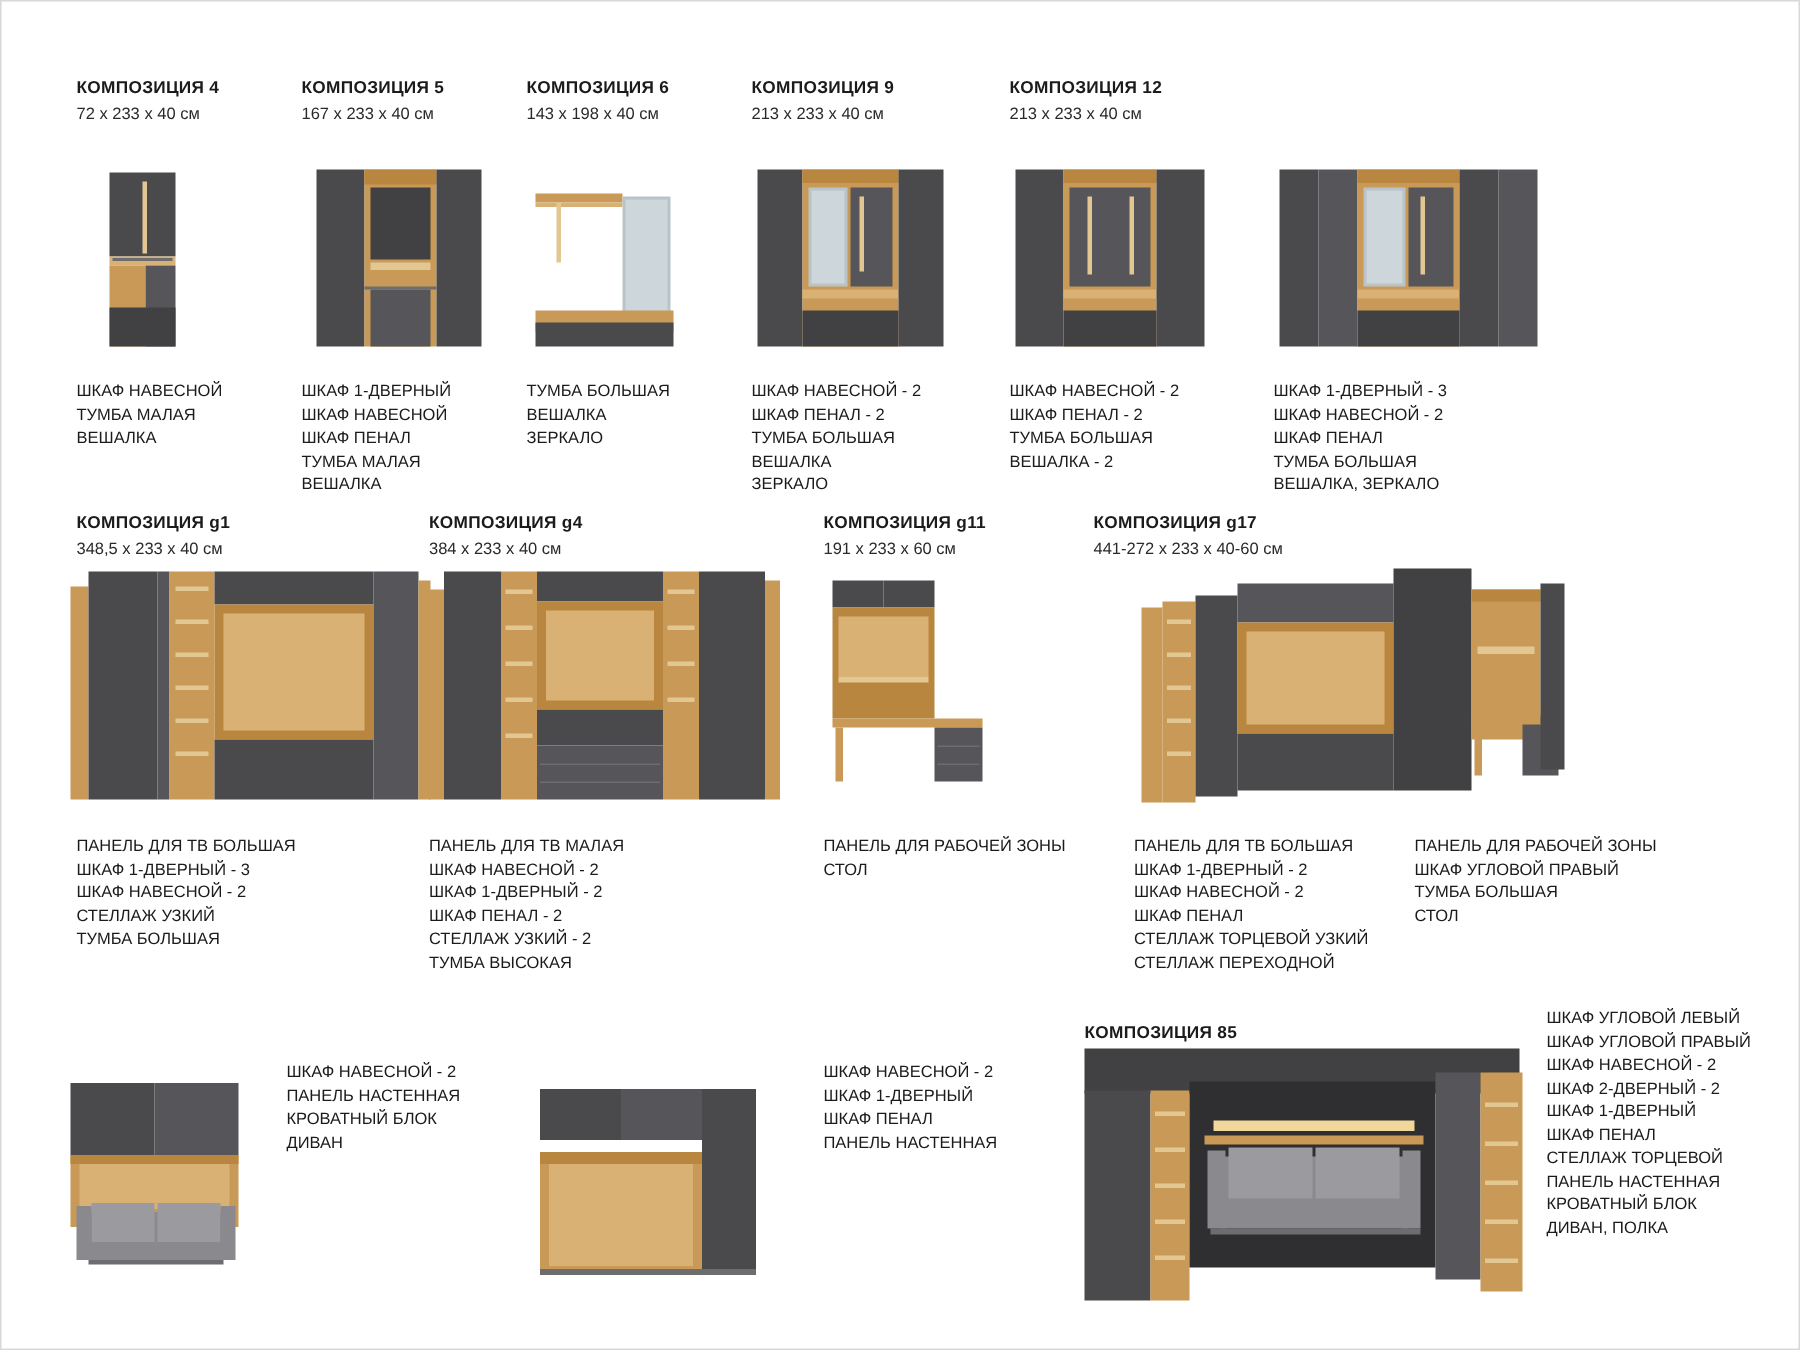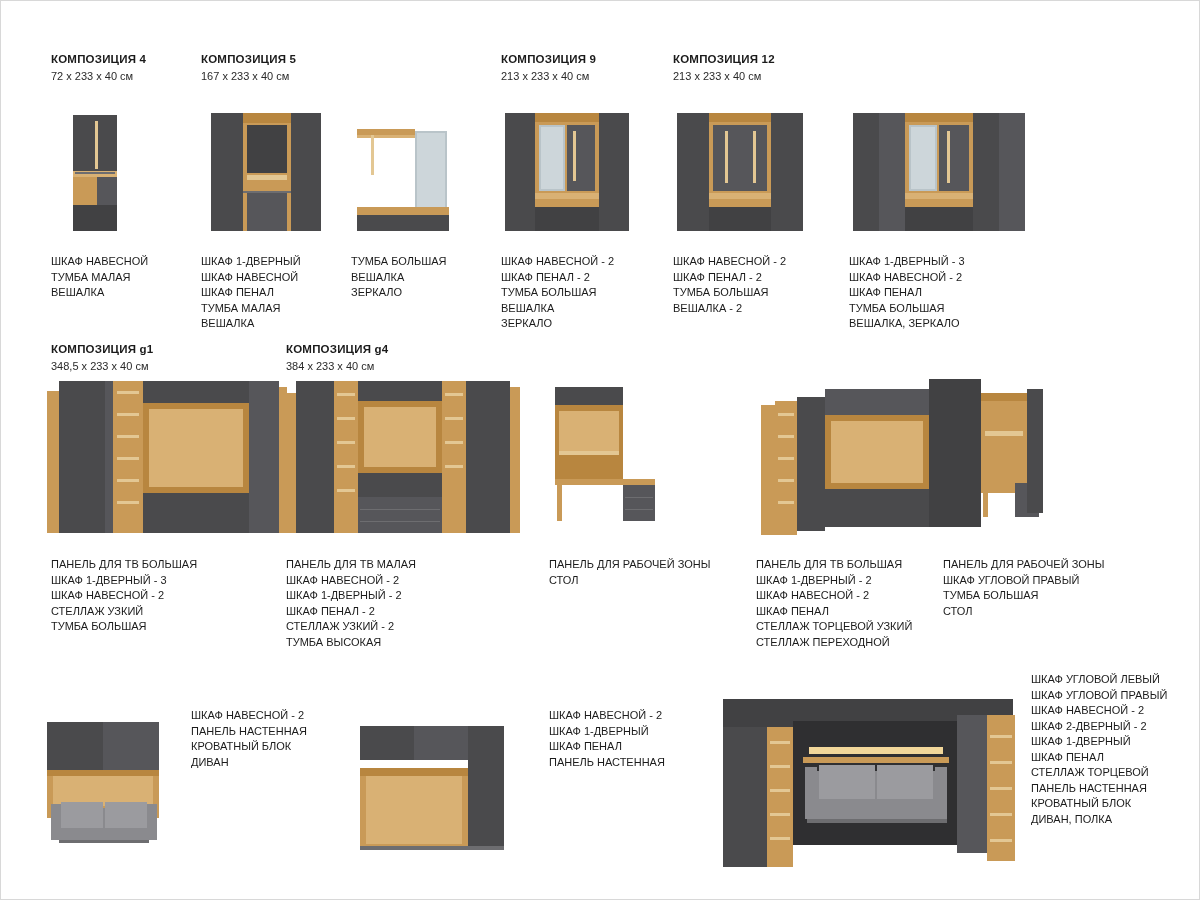--- a/index.html
+++ b/index.html
@@ -93,20 +93,24 @@
     <div class="dk3" style="left:46px;top:92px;width:40px;height:38px;"></div>
     <div class="dk" style="left:90px;top:12px;width:30px;height:118px;"></div>
     <div class="line" style="left:42px;top:90px;width:48px;height:2px;"></div>
   </div>
   <div class="parts" style="position:absolute;left:200px;top:253px;width:150px;">ШКАФ 1-ДВЕРНЫЙ
 ШКАФ НАВЕСНОЙ
 ШКАФ ПЕНАЛ
 ТУМБА МАЛАЯ
 ВЕШАЛКА</div>
 
+  <div class="item" style="left:350px;top:52px;width:150px;">
+    <div class="name">КОМПОЗИЦИЯ 6</div>
+    <div class="dims">143 x 198 x 40 см</div>
+  </div>
   <div class="pic" style="left:350px;top:100px;width:150px;height:135px;">
     <div class="wd" style="left:6px;top:28px;width:58px;height:6px;"></div>
     <div class="wd2" style="left:6px;top:34px;width:58px;height:3px;"></div>
     <div class="glass" style="left:64px;top:30px;width:32px;height:84px;"></div>
     <div class="glass2" style="left:66px;top:32px;width:28px;height:80px;"></div>
     <div class="wd" style="left:6px;top:106px;width:92px;height:14px;"></div>
     <div class="dk" style="left:6px;top:114px;width:92px;height:16px;"></div>
     <div class="wdl" style="left:20px;top:34px;width:3px;height:40px;"></div>
   </div>
   <div class="parts" style="position:absolute;left:350px;top:253px;width:150px;">ТУМБА БОЛЬШАЯ
@@ -231,35 +235,43 @@
     <div class="dk" style="left:180px;top:0px;width:44px;height:152px;"></div>
     <div class="wd" style="left:224px;top:6px;width:10px;height:146px;"></div>
   </div>
   <div class="parts" style="position:absolute;left:285px;top:556px;width:220px;">ПАНЕЛЬ ДЛЯ ТВ МАЛАЯ
 ШКАФ НАВЕСНОЙ - 2
 ШКАФ 1-ДВЕРНЫЙ - 2
 ШКАФ ПЕНАЛ - 2
 СТЕЛЛАЖ УЗКИЙ - 2
 ТУМБА ВЫСОКАЯ</div>
 
+  <div class="item" style="left:548px;top:342px;width:180px;">
+    <div class="name">КОМПОЗИЦИЯ g11</div>
+    <div class="dims">191 x 233 x 60 см</div>
+  </div>
   <div class="pic" style="left:548px;top:386px;width:140px;height:150px;">
     <div class="dk" style="left:6px;top:0px;width:34px;height:18px;"></div>
     <div class="dk" style="left:40px;top:0px;width:34px;height:18px;"></div>
     <div class="wd3" style="left:6px;top:18px;width:68px;height:74px;"></div>
     <div class="wd2" style="left:10px;top:24px;width:60px;height:40px;"></div>
     <div class="wdl" style="left:10px;top:64px;width:60px;height:4px;"></div>
     <div class="wd" style="left:6px;top:92px;width:100px;height:6px;"></div>
     <div class="wd" style="left:8px;top:98px;width:5px;height:36px;"></div>
     <div class="dk3" style="left:74px;top:98px;width:32px;height:36px;"></div>
     <div class="line" style="left:76px;top:110px;width:28px;height:1px;"></div>
     <div class="line" style="left:76px;top:122px;width:28px;height:1px;"></div>
   </div>
   <div class="parts" style="position:absolute;left:548px;top:556px;width:200px;">ПАНЕЛЬ ДЛЯ РАБОЧЕЙ ЗОНЫ
 СТОЛ</div>
 
+  <div class="item" style="left:728px;top:342px;width:260px;">
+    <div class="name">КОМПОЗИЦИЯ g17</div>
+    <div class="dims">441-272 x 233 x 40-60 см</div>
+  </div>
   <div class="pic" style="left:724px;top:372px;width:350px;height:170px;">
     <div class="wd" style="left:36px;top:32px;width:14px;height:130px;"></div>
     <div class="wd" style="left:50px;top:28px;width:22px;height:134px;"></div>
     <div class="wdl" style="left:53px;top:40px;width:16px;height:3px;"></div>
     <div class="wdl" style="left:53px;top:62px;width:16px;height:3px;"></div>
     <div class="wdl" style="left:53px;top:84px;width:16px;height:3px;"></div>
     <div class="wdl" style="left:53px;top:106px;width:16px;height:3px;"></div>
     <div class="wdl" style="left:53px;top:128px;width:16px;height:3px;"></div>
     <div class="dk" style="left:72px;top:24px;width:28px;height:134px;"></div>
     <div class="dk3" style="left:100px;top:16px;width:104px;height:26px;"></div>
@@ -312,20 +324,24 @@
     <div class="wd" style="left:4px;top:52px;width:108px;height:82px;"></div>
     <div class="wd3" style="left:4px;top:52px;width:108px;height:8px;"></div>
     <div class="wd2" style="left:10px;top:60px;width:96px;height:68px;"></div>
     <div class="line" style="left:4px;top:130px;width:144px;height:4px;"></div>
   </div>
   <div class="parts" style="position:absolute;left:548px;top:707px;width:190px;">ШКАФ НАВЕСНОЙ - 2
 ШКАФ 1-ДВЕРНЫЙ
 ШКАФ ПЕНАЛ
 ПАНЕЛЬ НАСТЕННАЯ</div>
 
+  <div class="item" style="left:722px;top:682px;width:230px;">
+    <div class="name">КОМПОЗИЦИЯ 85</div>
+    <div class="dims">458,2 x 233 x 236,5 см</div>
+  </div>
   <div class="pic" style="left:716px;top:690px;width:310px;height:180px;">
     <div class="dk2" style="left:6px;top:8px;width:290px;height:30px;"></div>
     <div class="dk" style="left:6px;top:36px;width:44px;height:140px;"></div>
     <div class="wd" style="left:50px;top:36px;width:26px;height:140px;"></div>
     <div class="wdl" style="left:53px;top:50px;width:20px;height:3px;"></div>
     <div class="wdl" style="left:53px;top:74px;width:20px;height:3px;"></div>
     <div class="wdl" style="left:53px;top:98px;width:20px;height:3px;"></div>
     <div class="wdl" style="left:53px;top:122px;width:20px;height:3px;"></div>
     <div class="wdl" style="left:53px;top:146px;width:20px;height:3px;"></div>
     <div class="shadow" style="left:76px;top:30px;width:164px;height:124px;"></div>

